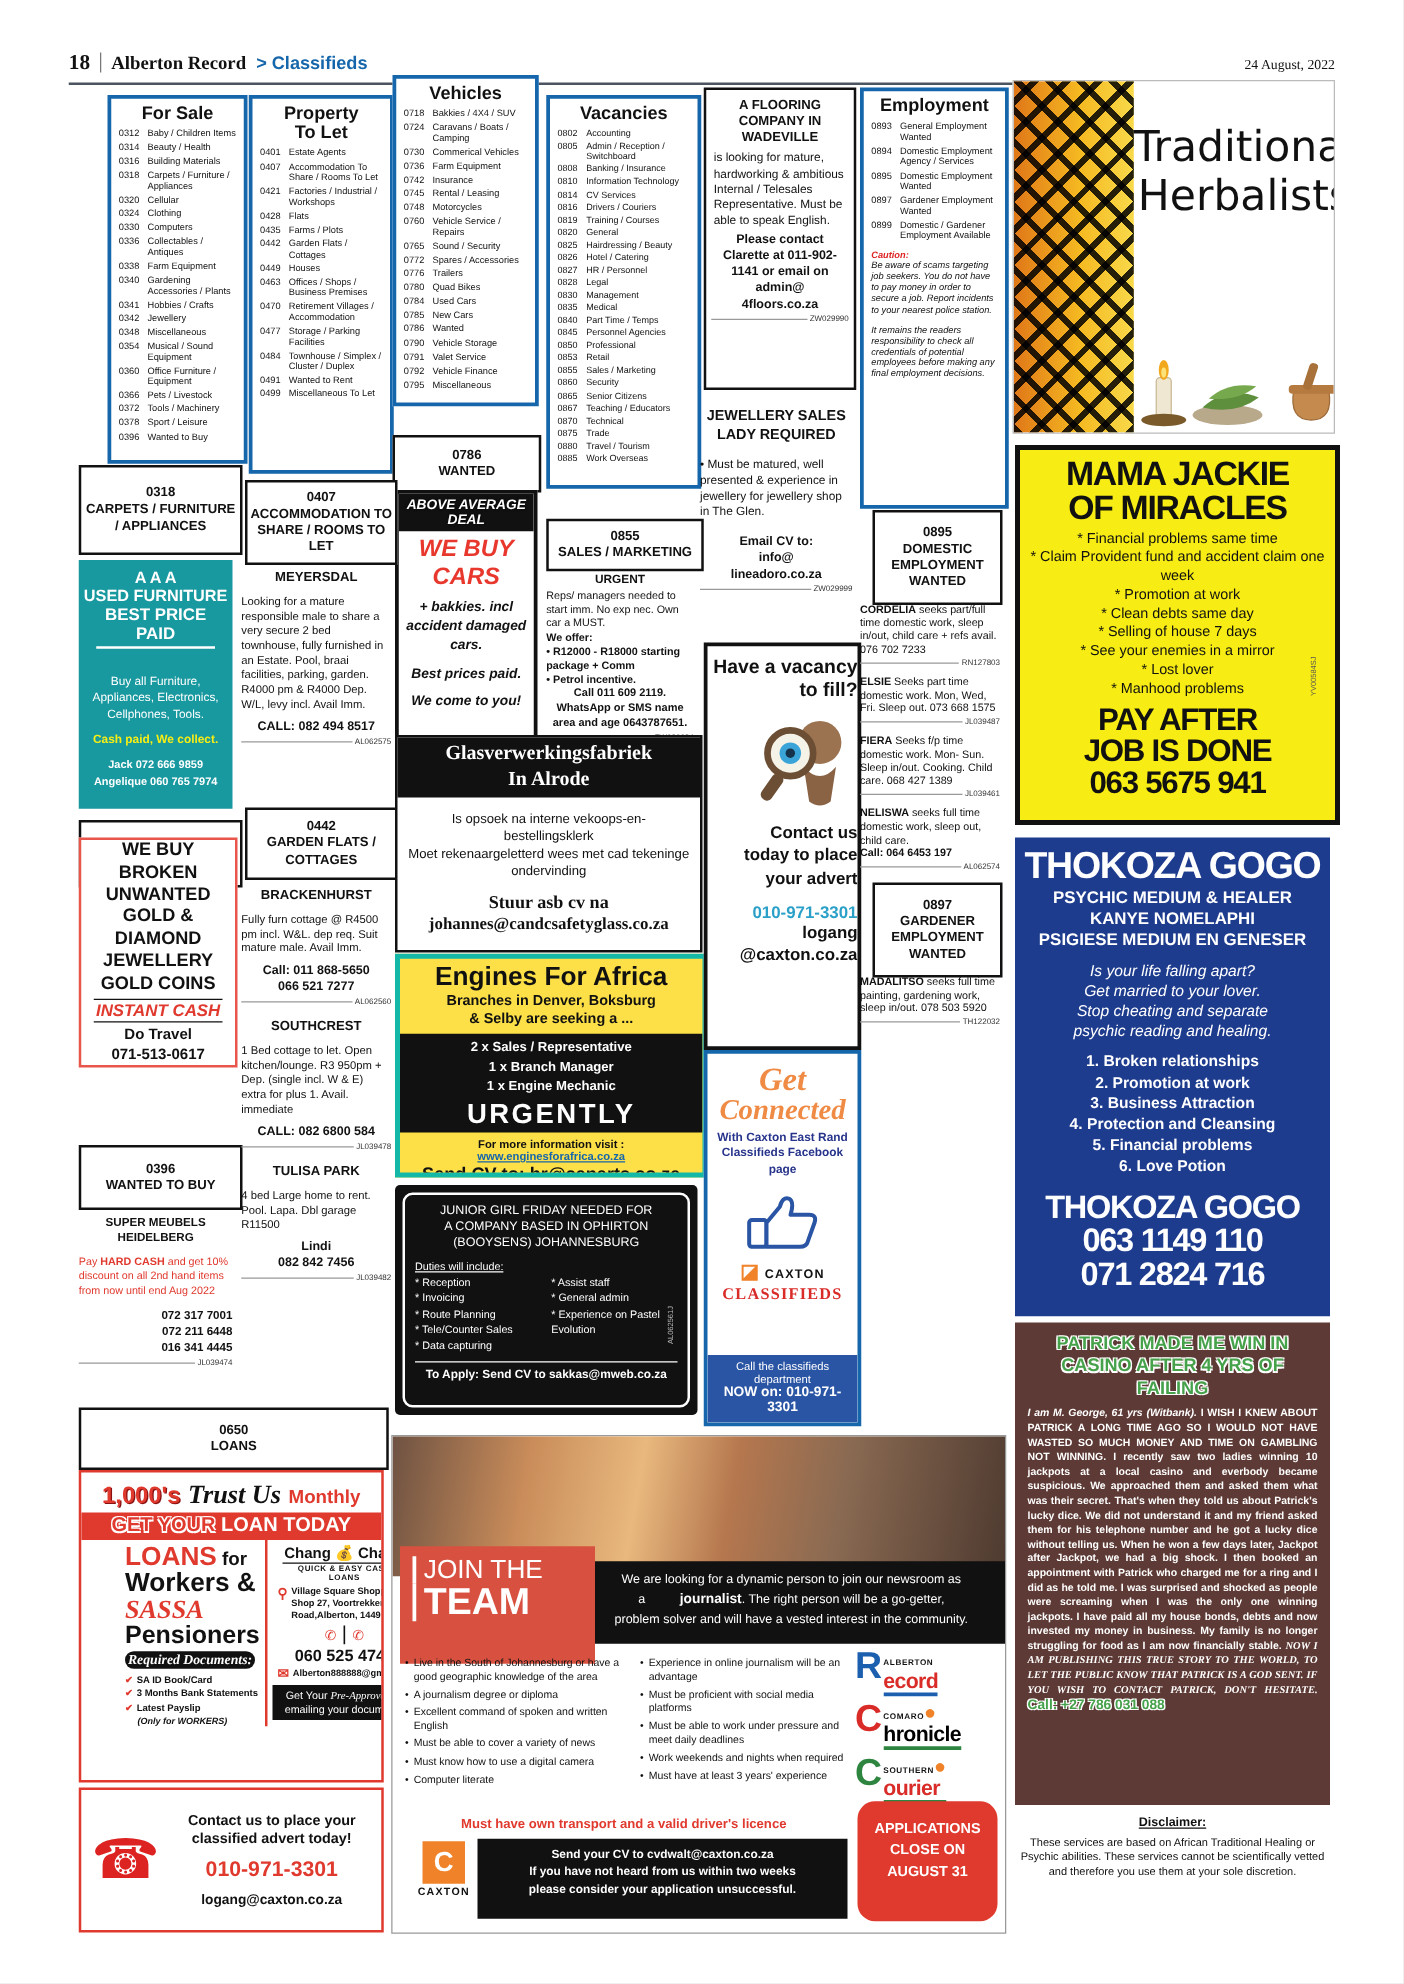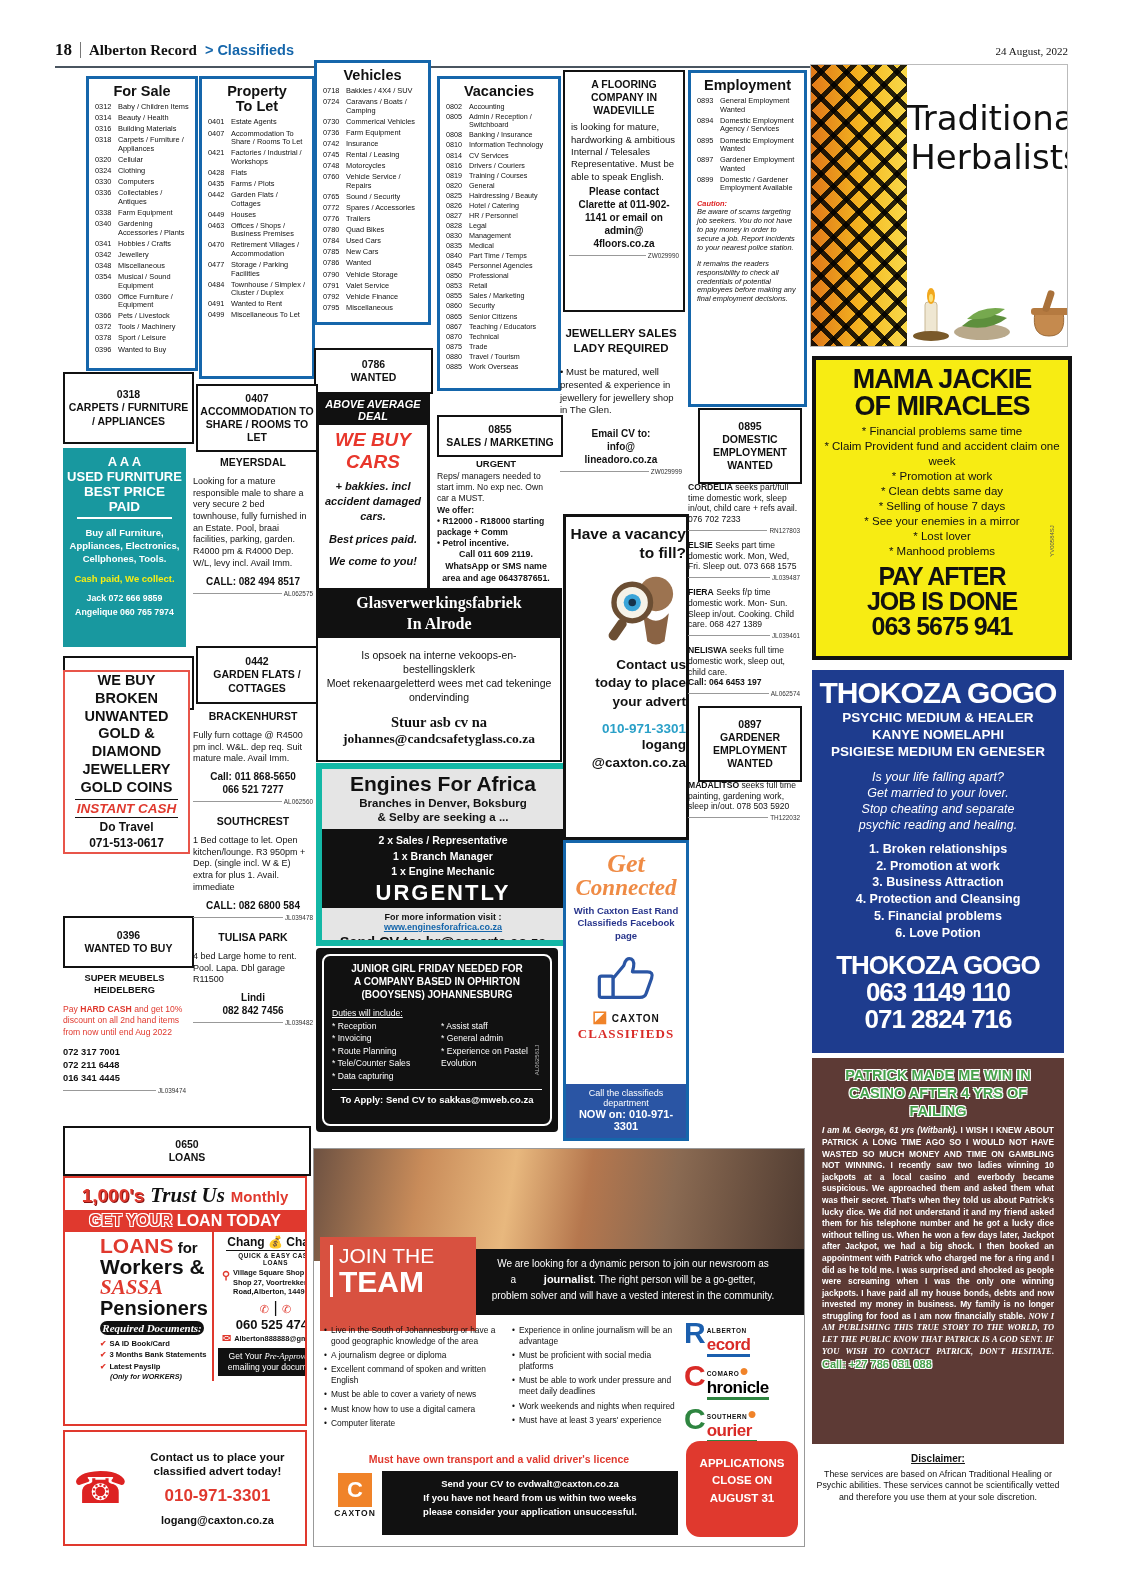--- a/index.html
+++ b/index.html
@@ -54,33 +54,33 @@
   .wbc-247{font-weight:bold;font-size:13px;color:#fff;text-shadow:1px 1px 0 #7c120c;margin-left:4px;}
   .wbc-p{font-weight:bold;font-style:italic;font-size:16px;text-shadow:1px 1px 0 #7c120c;}
   
   .glas{border:2px solid #111;background:#fff;}
   .glas-t{background:#111;color:#fff;font-family:"Liberation Serif",serif;font-weight:bold;
           font-size:16px;text-align:center;line-height:1.3;padding:3px 0;}
   .glas-b{font-size:10.5px;text-align:center;line-height:1.35;margin-top:10px;}
   .glas-cv1{font-family:"Liberation Serif",serif;font-weight:bold;font-size:14.5px;text-align:center;margin-top:10px;}
   .glas-cv2{font-family:"Liberation Serif",serif;font-weight:bold;font-size:13.5px;text-align:center;}
   
-  .eng{border:6px solid #14b8a6;background:#e5e5e5;display:flex;flex-direction:column;overflow:hidden;}
+  .eng{border:4px solid #14b8a6;background:#fde047;display:flex;flex-direction:column;overflow:hidden;}
   .eng-t{font-weight:bold;font-size:21px;text-align:center;margin-top:3px;}
   .eng-s{font-weight:bold;font-size:11.5px;text-align:center;line-height:1.25;}
   .eng-mid{background:#111;color:#fff;text-align:center;padding:4px 0 2px;margin-top:4px;}
   .eng-r{font-weight:bold;font-size:10.5px;line-height:1.5;}
   .eng-u{font-weight:bold;font-size:22px;letter-spacing:2px;}
   .eng-info{font-weight:bold;font-size:9px;text-align:center;margin-top:4px;}
   .eng-url{font-weight:bold;font-size:9px;text-align:center;color:#1566ab;text-decoration:underline;}
   .eng-cv{font-weight:bold;font-size:14.5px;text-align:center;margin-top:2px;}
   
   .jun{background:#111;color:#fff;border-radius:4px;padding:6px;}
   .jun-in{border:2px solid #fff;border-radius:8px;height:100%;box-sizing:border-box;padding:6px 8px;position:relative;}
-  .jun-t{font-weight:bold;font-size:10px;text-align:center;line-height:1.3;}
+  .jun-t{font-weight:normal;font-size:10px;text-align:center;line-height:1.3;}
   .jun-d{font-size:8.6px;text-decoration:underline;margin:7px 0 2px;}
   .jun-li{font-size:8.6px;line-height:1.45;}
   .jun-a{font-weight:bold;font-size:9.5px;margin-top:7px;border-top:1px solid #fff;padding-top:4px;text-align:center;}
   .vcode{position:absolute;right:-2px;top:60%;transform:rotate(-90deg);font-size:6px;color:#bbb;}
   
   .vac{border:3px solid #111;background:#fff;text-align:right;overflow:hidden;}
   .vac-t{font-weight:bold;font-size:15.5px;line-height:1.2;margin-top:8px;}
   .vac-b{font-weight:bold;font-size:13.5px;line-height:1.35;}
   .vac-p{font-weight:bold;font-size:13.5px;color:#2aa0c8;margin-top:10px;}
   
@@ -115,31 +115,31 @@
   .pat-i{font-style:italic;}
   .pat-serif{font-family:"Liberation Serif",serif;font-style:italic;font-weight:bold;}
   .pat-call{color:#46a14b;font-weight:bold;font-size:11px;
             text-shadow:-1px -1px 0 #fff,1px -1px 0 #fff,-1px 1px 0 #fff,1px 1px 0 #fff;}
   .disc{text-align:center;font-size:8.8px;line-height:1.35;}
   .disc-t{font-weight:bold;text-decoration:underline;font-size:10px;margin-bottom:3px;}
   
   .aaa{display:flex;flex-direction:column;text-align:center;overflow:hidden;padding:6px 4px;box-sizing:border-box;}
   .aaa-1{font-weight:bold;font-size:13px;}
   .aaa-2{font-weight:bold;font-size:13.5px;border-bottom:2px solid #fff;display:inline-block;margin:0 10px;padding-bottom:3px;}
-  .aaa-b{font-weight:bold;font-size:9.5px;line-height:1.35;margin-top:8px;}
+  .aaa-b{font-weight:normal;font-size:9.5px;line-height:1.35;margin-top:21px;}
   .aaa-hl{font-weight:bold;font-size:9.5px;margin-top:8px;}
   .aaa-p{font-weight:bold;font-size:8.8px;line-height:1.5;margin-top:8px;}
   .gold{background:#fff;text-align:center;overflow:hidden;}
   .gold-l{font-weight:bold;font-size:14.5px;line-height:1.23;}
   .gold-ic{color:#e0392e;font-weight:bold;font-style:italic;font-size:13.5px;border-top:1px solid #111;border-bottom:1px solid #111;
            display:inline-block;padding:1px 2px;margin-top:2px;}
   .gold-dt{font-weight:bold;font-size:12px;margin-top:2px;}
   .sm-t{font-weight:bold;font-size:9.3px;text-align:center;line-height:1.3;}
   .sm-b{color:#e0392e;font-size:8.6px;line-height:1.3;margin-top:8px;}
-  .sm-p{font-weight:bold;font-size:9.3px;text-align:left;line-height:1.4;margin-top:8px;}
+  .sm-p{font-weight:bold;font-size:9.3px;text-align:right;line-height:1.4;margin-top:8px;}
   
   .loan{border:2px solid #e0392e;background:#fff;overflow:hidden;}
   .loan-top{display:flex;justify-content:center;align-items:baseline;gap:6px;padding:5px 0 2px;}
   .loan-1000{color:#e0392e;font-weight:bold;font-size:19px;text-shadow:1px 1px 0 #811;}
   .loan-trust{font-family:"Liberation Serif",serif;font-style:italic;font-weight:bold;font-size:21px;}
   .loan-month{color:#e0392e;font-weight:bold;font-size:15px;}
   .loan-bar{background:#e0392e;color:#fff;text-align:center;font-weight:bold;font-size:16px;padding:2px 0;}
   .loan-bar .ol{color:#e0392e;text-shadow:-1px -1px 0 #fff,1px -1px 0 #fff,-1px 1px 0 #fff,1px 1px 0 #fff;}
   .loan-cols{display:flex;padding-left:29px;}
   .loan-l{width:118px;flex:none;padding:4px 2px 0 6px;box-sizing:border-box;}

